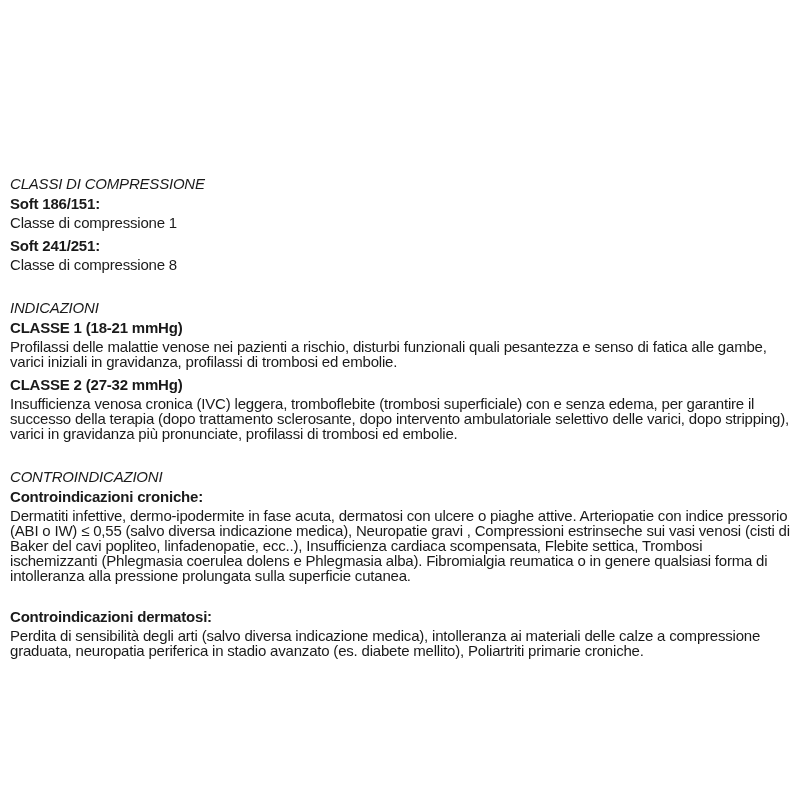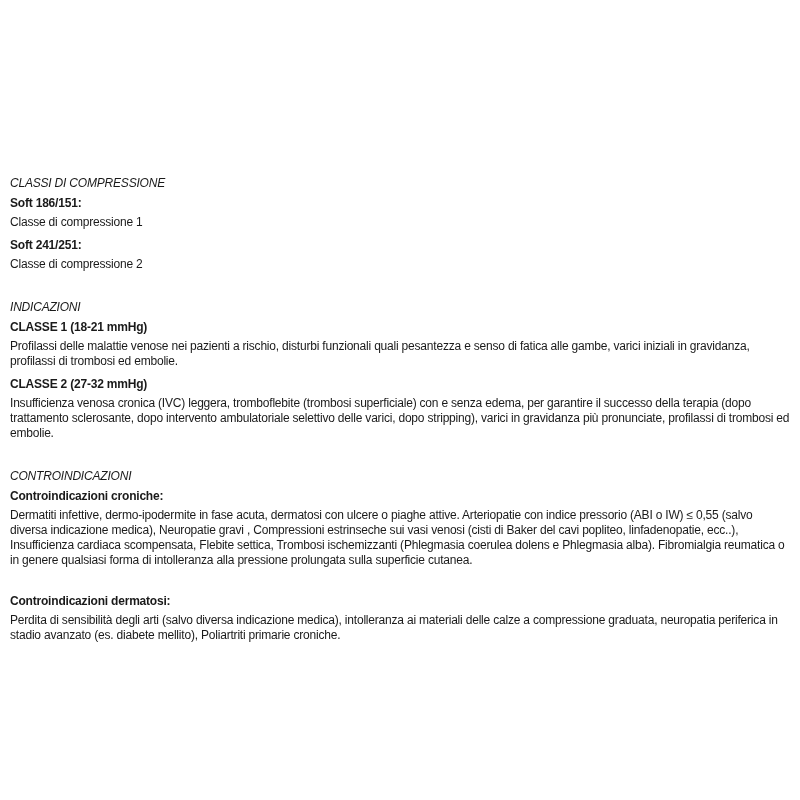--- a/index.html
+++ b/index.html
@@ -9,21 +9,21 @@
   }
   body {
     width: 800px;
     height: 800px;
     overflow: hidden;
     font-family: "Liberation Sans", sans-serif;
     color: #1a1a1a;
   }
   main.doc {
     padding: 176px 10px 0 10px;
-    font-size: 12px;
+    font-size: 15px;
     line-height: 15px;
     letter-spacing: -0.2px;
   }
   main.doc p {
     margin: 4px 0;
   }
   .h {
     font-style: italic;
     font-weight: 400;
     text-transform: none;
@@ -47,21 +47,21 @@
 <body>
 
 <main class="doc">
 
   <p class="h first">CLASSI DI COMPRESSIONE</p>
 
   <p class="b">Soft 186/151:</p>
   <p>Classe di compressione 1</p>
 
   <p class="b">Soft 241/251:</p>
-  <p>Classe di compressione 2</p>
+  <p>Classe di compressione 8</p>
 
   <p class="h">INDICAZIONI</p>
 
   <p class="b">CLASSE 1 (18-21 mmHg)</p>
   <p>Profilassi delle malattie venose nei pazienti a rischio, disturbi funzionali quali pesantezza e senso di fatica alle gambe, varici iniziali in gravidanza, profilassi di trombosi ed embolie.</p>
 
   <p class="b">CLASSE 2 (27-32 mmHg)</p>
   <p>Insufficienza venosa cronica (IVC) leggera, tromboflebite (trombosi superficiale) con e senza edema, per garantire il successo della terapia (dopo trattamento sclerosante, dopo intervento ambulatoriale selettivo delle varici, dopo stripping), varici in gravidanza più pronunciate, profilassi di trombosi ed embolie.</p>
 
   <p class="h">CONTROINDICAZIONI</p>

